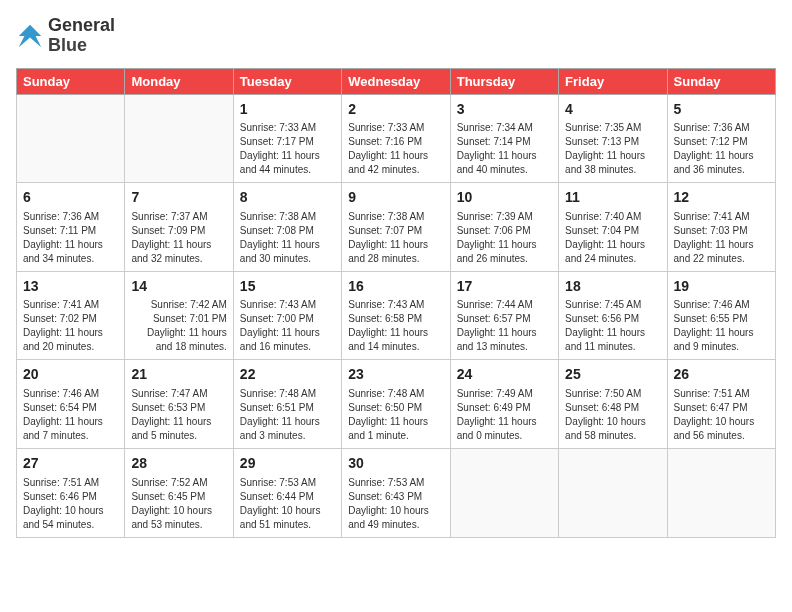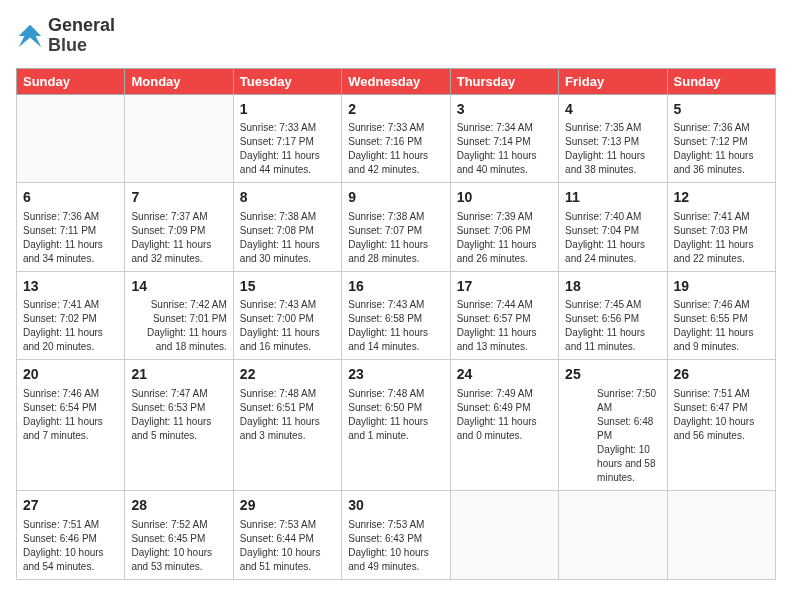--- a/index.html
+++ b/index.html
@@ -268,21 +268,21 @@
 Daylight: 11 hours and 1 minute.</div>
         </td>
         <td>
           <span class="day-number">24</span>
           <div class="day-info" style="white-space: pre-line;">Sunrise: 7:49 AM
 Sunset: 6:49 PM
 Daylight: 11 hours and 0 minutes.</div>
         </td>
         <td>
           <span class="day-number">25</span>
-          <div class="day-info" style="white-space: pre-line; margin-left: 32px;">Sunrise: 7:50 AM
+          <div class="day-info" style="white-space: pre-line;">Sunrise: 7:50 AM
 Sunset: 6:48 PM
 Daylight: 10 hours and 58 minutes.</div>
         </td>
         <td>
           <span class="day-number">26</span>
           <div class="day-info" style="white-space: pre-line;">Sunrise: 7:51 AM
 Sunset: 6:47 PM
 Daylight: 10 hours and 56 minutes.</div>
         </td>
       </tr>

